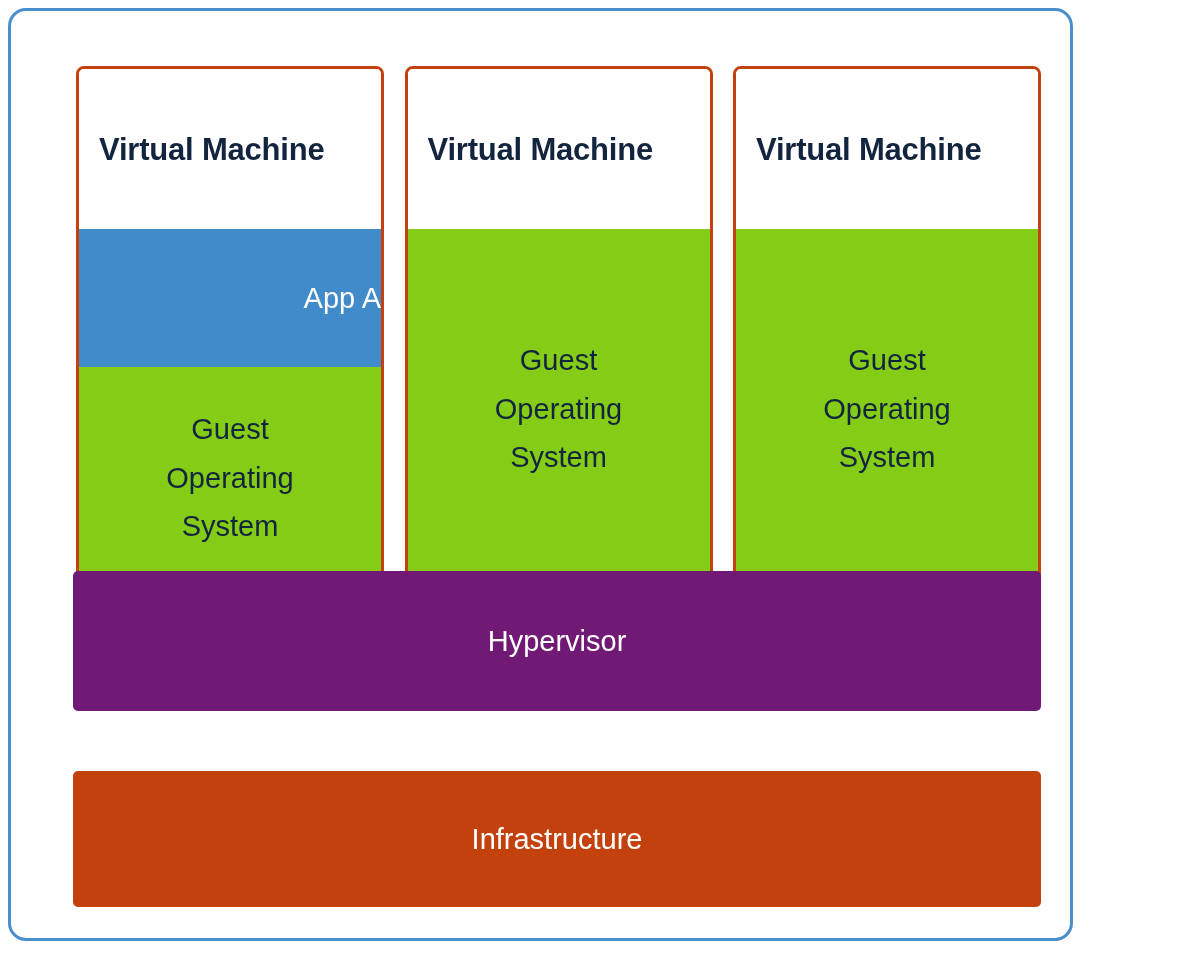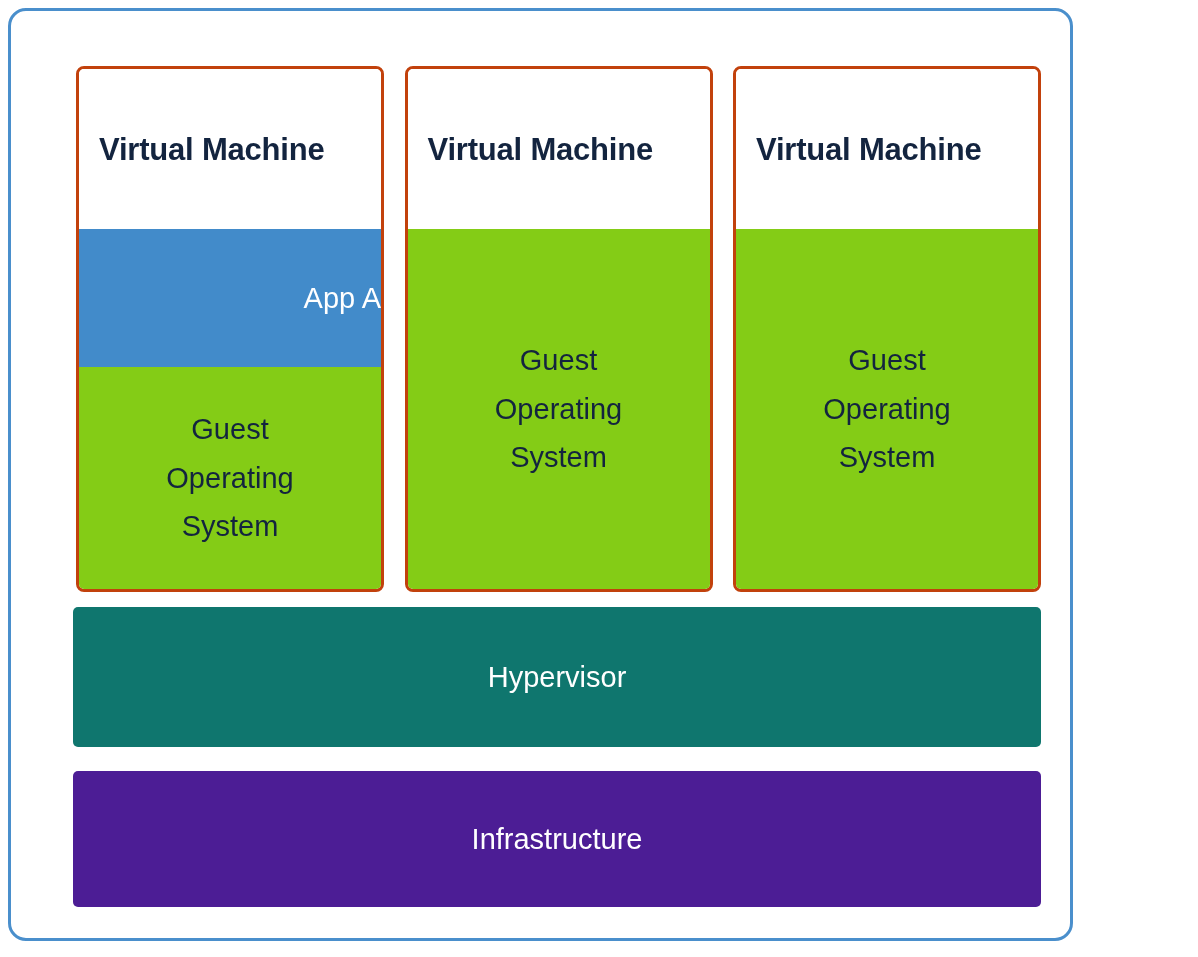--- a/index.html
+++ b/index.html
@@ -110,29 +110,29 @@
     border-radius: 5px;
     display: flex;
     align-items: center;
     justify-content: center;
     color: #ffffff;
     font-size: 29px;
     line-height: 1;
   }
 
   .bar-hypervisor {
-    top: 596px;
+    top: 560px;
     height: 140px;
-    background: #0f766e;
+    background: #701a75;
   }
 
   .bar-infrastructure {
     top: 760px;
     height: 136px;
-    background: #4c1d95;
+    background: #c2410c;
   }
 </style>
 </head>
 <body>
 
 <div id="canvas">
 
   <div class="outer-frame">
 
     <div class="vm-row">

